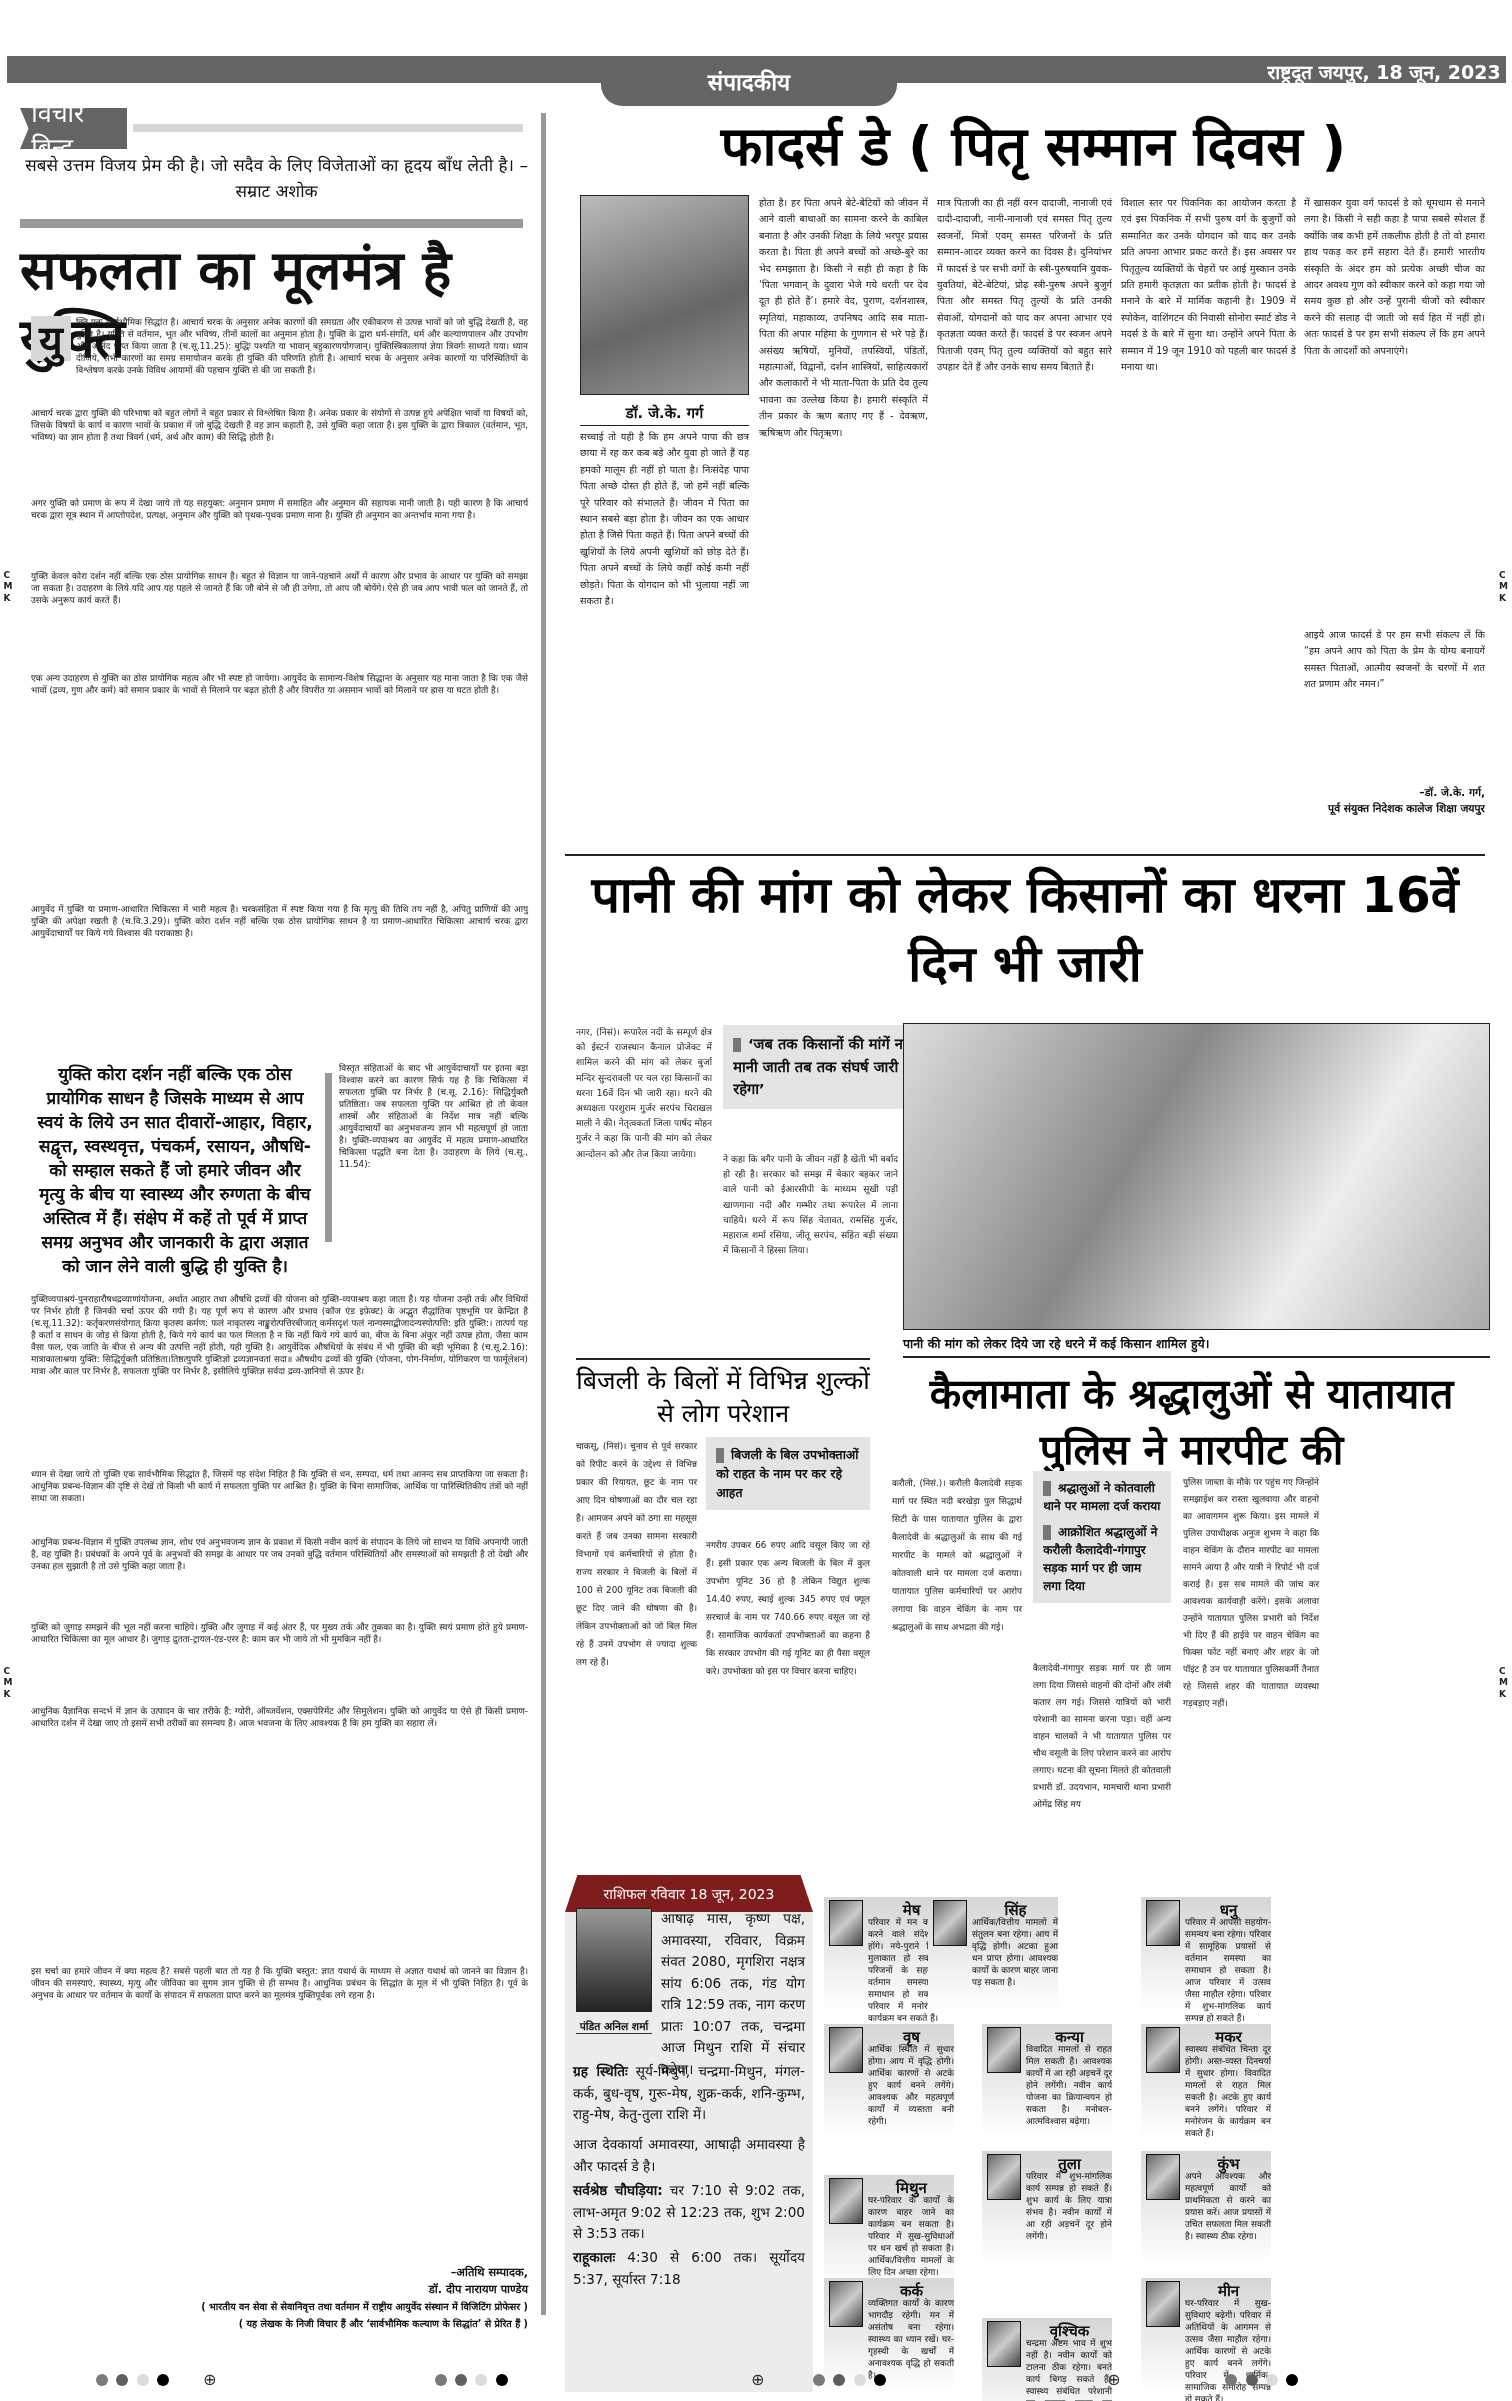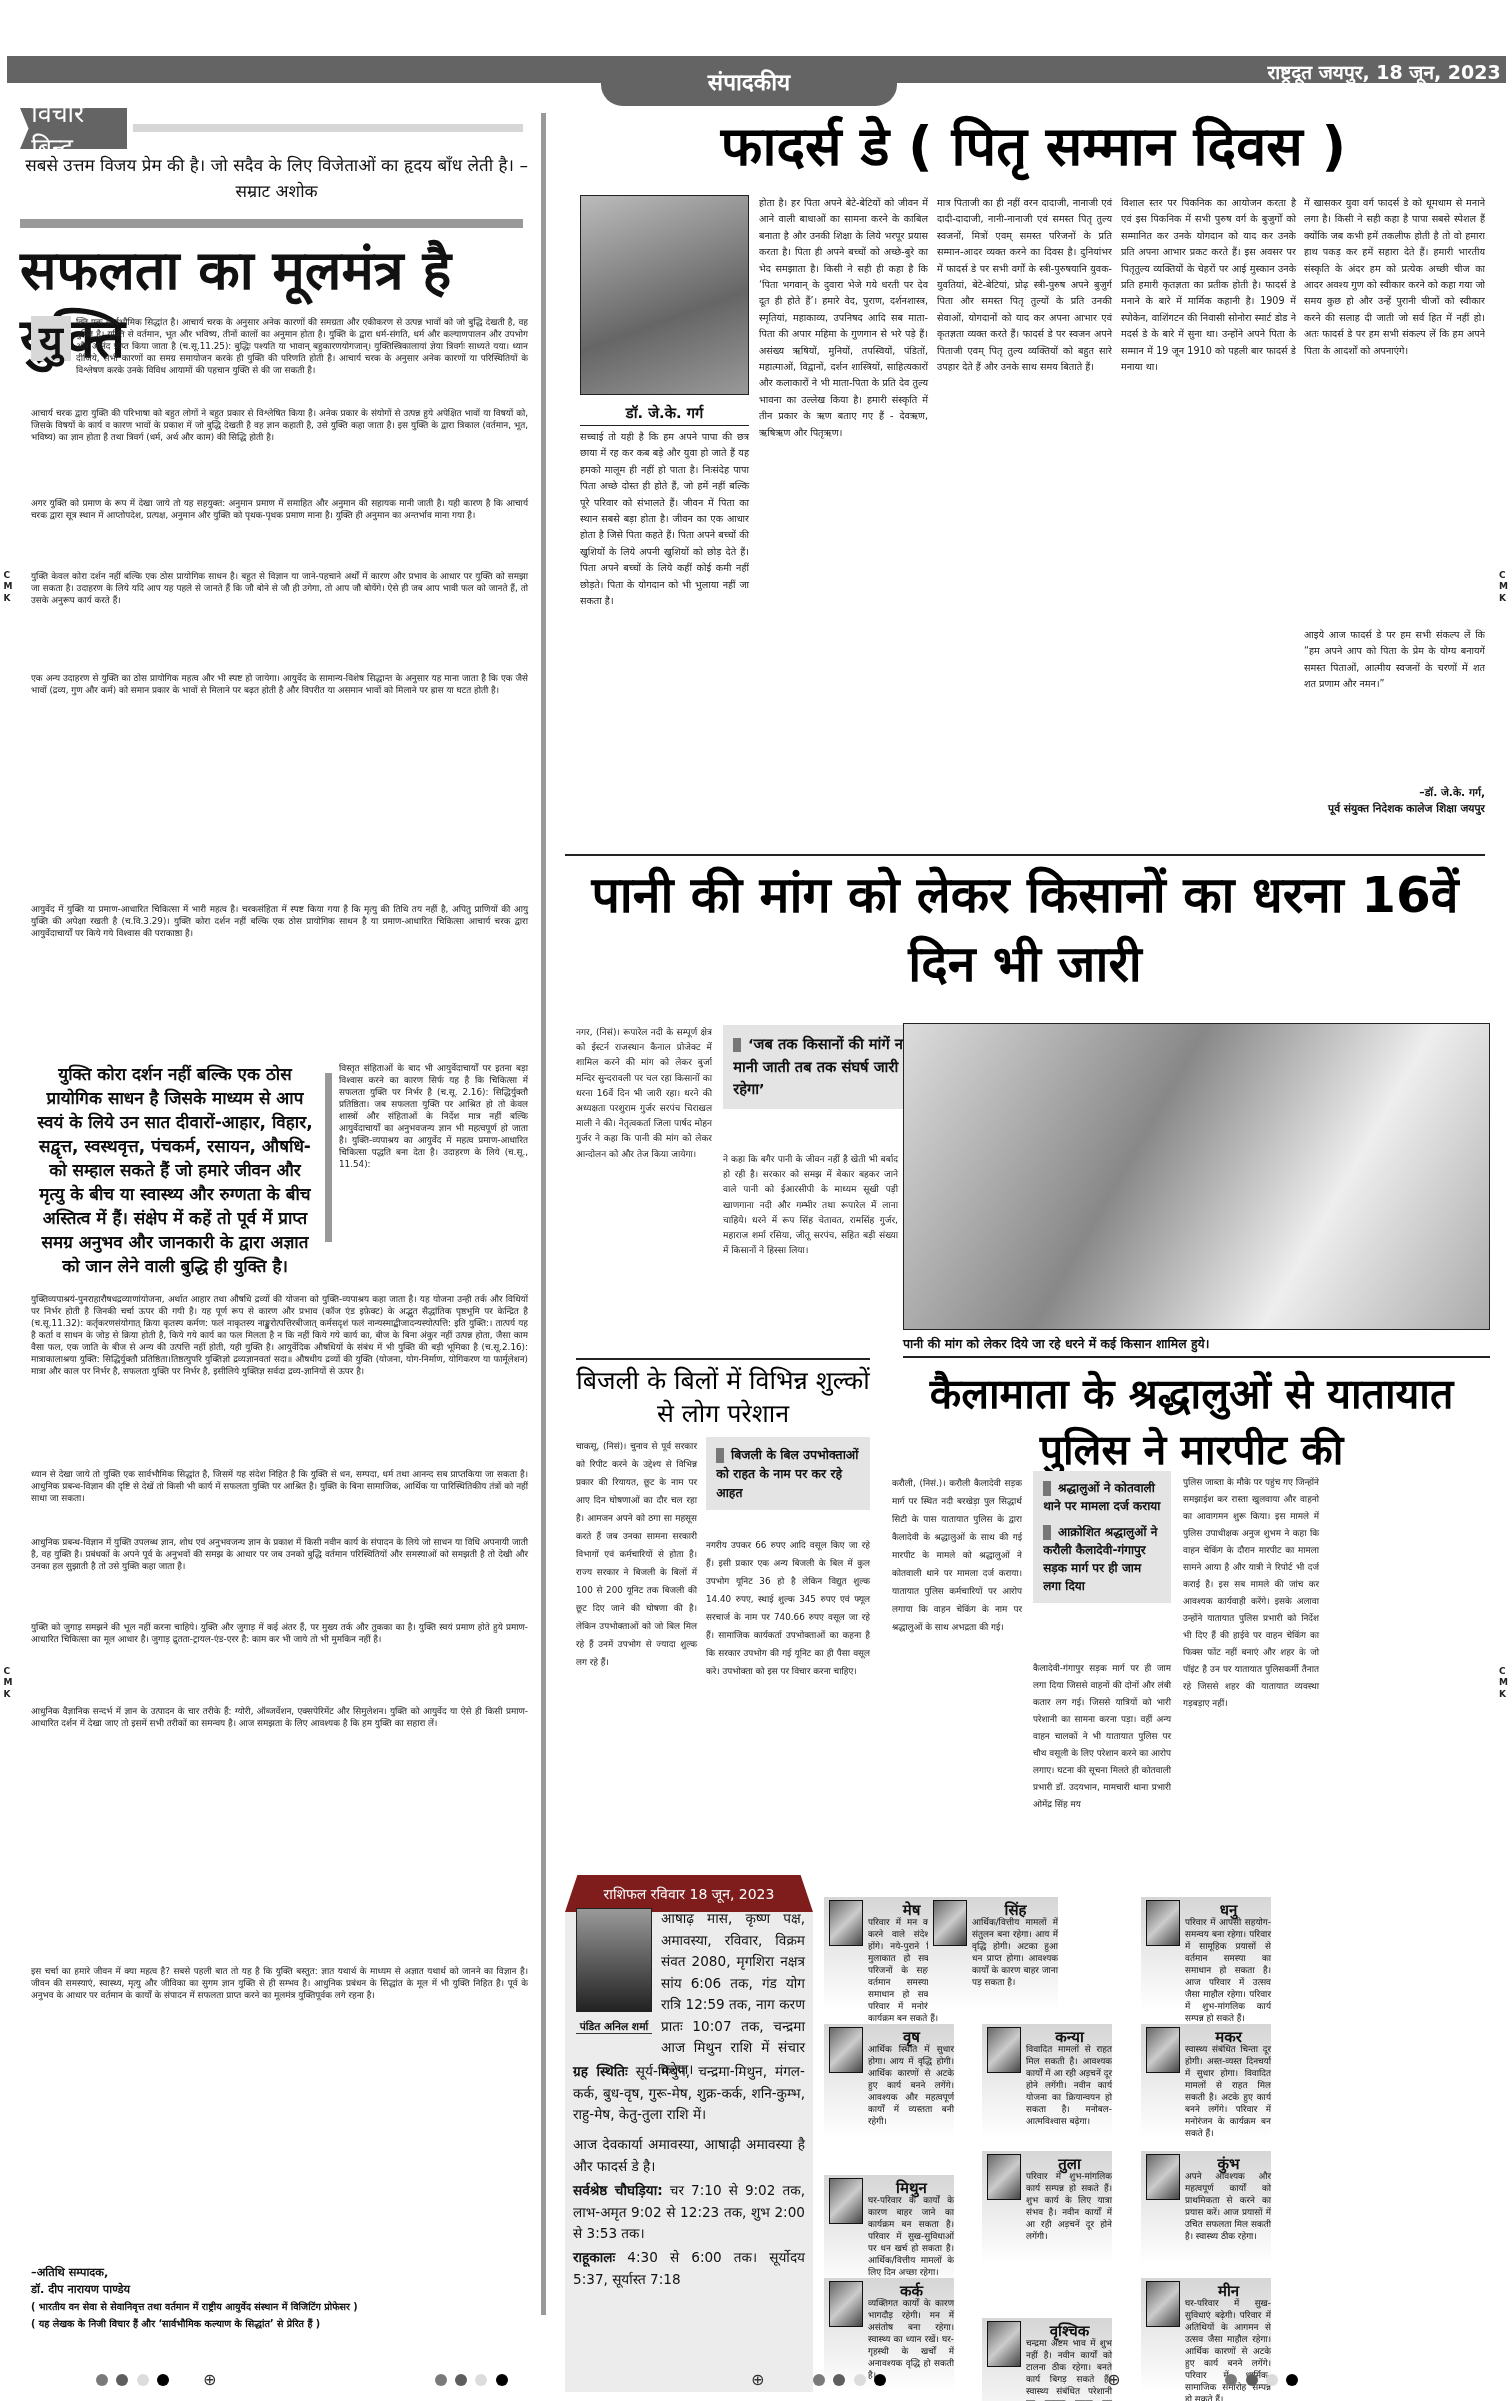--- a/index.html
+++ b/index.html
@@ -60,24 +60,24 @@
 <div class="abs body-text" style="left:31px;top:903px;width:497px">आयुर्वेद में युक्ति या प्रमाण-आधारित चिकित्सा में भारी महत्व है। चरकसंहिता में स्पष्ट किया गया है कि मृत्यु की तिथि तय नहीं है, अपितु प्राणियों की आयु युक्ति की अपेक्षा रखती है (च.वि.3.29)। युक्ति कोरा दर्शन नहीं बल्कि एक ठोस प्रायोगिक साधन है या प्रमाण-आधारित चिकित्सा आचार्य चरक द्वारा आयुर्वेदाचार्यों पर किये गये विश्वास की पराकाष्ठा है।</div>
 
 <div class="abs pullquote">युक्ति कोरा दर्शन नहीं बल्कि एक ठोस प्रायोगिक साधन है जिसके माध्यम से आप स्वयं के लिये उन सात दीवारों-आहार, विहार, सद्वृत्त, स्वस्थवृत्त, पंचकर्म, रसायन, औषधि-को सम्हाल सकते हैं जो हमारे जीवन और मृत्यु के बीच या स्वास्थ्य और रुग्णता के बीच अस्तित्व में हैं। संक्षेप में कहें तो पूर्व में प्राप्त समग्र अनुभव और जानकारी के द्वारा अज्ञात को जान लेने वाली बुद्धि ही युक्ति है।</div>
 <div class="abs" style="left:325px;top:1073px;width:6.8px;height:169px;background:#999"></div>
 <div class="abs body-text" style="left:339px;top:1062px;width:189px">विस्तृत संहिताओं के बाद भी आयुर्वेदाचार्यों पर इतना बड़ा विश्वास करने का कारण सिर्फ यह है कि चिकित्सा में सफलता युक्ति पर निर्भर है (च.सू. 2.16): सिद्धिर्युक्तौ प्रतिष्ठिता। जब सफलता युक्ति पर आश्रित हो तो केवल शास्त्रों और संहिताओं के निर्देश मात्र नहीं बल्कि आयुर्वेदाचार्यों का अनुभवजन्य ज्ञान भी महत्वपूर्ण हो जाता है। युक्ति-व्यपाश्रय का आयुर्वेद में महत्व प्रमाण-आधारित चिकित्सा पद्धति बना देता है। उदाहरण के लिये (च.सू., 11.54):</div>
 
 <div class="abs body-text" style="left:31px;top:1293px;width:497px">युक्तिव्यपाश्रयं-पुनराहारौषधद्रव्याणांयोजना, अर्थात आहार तथा औषधि द्रव्यों की योजना को युक्ति-व्यपाश्रय कहा जाता है। यह योजना उन्ही तर्क और विधियों पर निर्भर होती है जिनकी चर्चा ऊपर की गयी है। यह पूर्ण रूप से कारण और प्रभाव (कॉज एंड इफ़ेक्ट) के अद्भुत सैद्धांतिक पृष्ठभूमि पर केन्द्रित है (च.सू.11.32): कर्तृकरणसंयोगात् क्रिया कृतस्य कर्मण: फलं नाकृतस्य नाङ्कुरोत्पत्तिरबीजात् कर्मसदृशं फलं नान्यस्माद्बीजादन्यस्योत्पत्ति: इति युक्ति:। तात्पर्य यह है कर्ता व साधन के जोड़ से क्रिया होती है, किये गये कार्य का फल मिलता है न कि नहीं किये गये कार्य का, बीज के बिना अंकुर नहीं उत्पन्न होता, जैसा काम वैसा फल, एक जाति के बीज से अन्य की उत्पत्ति नहीं होती, यही युक्ति है। आयुर्वेदिक औषधियों के संबंध में भी युक्ति की बड़ी भूमिका है (च.सू.2.16): मात्राकालाश्रया युक्ति: सिद्धिर्युक्तौ प्रतिष्ठिता।तिष्ठत्युपरि युक्तिज्ञो द्रव्यज्ञानवतां सदा॥ औषधीय द्रव्यों की युक्ति (योजना, योग-निर्माण, योगिकरण या फार्मूलेशन) मात्रा और काल पर निर्भर है, सफलता युक्ति पर निर्भर है, इसीलिये युक्तिज्ञ सर्वदा द्रव्य-ज्ञानियों से ऊपर है।</div>
 <div class="abs body-text" style="left:31px;top:1468px;width:497px">ध्यान से देखा जाये तो युक्ति एक सार्वभौमिक सिद्धांत है, जिसमें यह संदेश निहित है कि युक्ति से धन, सम्पदा, धर्म तथा आनन्द सब प्राप्तकिया जा सकता है। आधुनिक प्रबन्ध-विज्ञान की दृष्टि से देखें तो किसी भी कार्य में सफलता युक्ति पर आश्रित है। युक्ति के बिना सामाजिक, आर्थिक या पारिस्थितिकीय तंत्रों को नहीं साधा जा सकता।</div>
 <div class="abs body-text" style="left:31px;top:1536px;width:497px">आधुनिक प्रबन्ध-विज्ञान में युक्ति उपलब्ध ज्ञान, शोध एवं अनुभवजन्य ज्ञान के प्रकाश में किसी नवीन कार्य के संपादन के लिये जो साधन या विधि अपनायी जाती है, वह युक्ति है। प्रबंधकों के अपने पूर्व के अनुभवों की समझ के आधार पर जब उनको बुद्धि वर्तमान परिस्थितियों और समस्याओं को समझती है तो देखी और उनका हल सुझाती है तो उसे युक्ति कहा जाता है।</div>
 <div class="abs body-text" style="left:31px;top:1621px;width:497px">युक्ति को जुगाड़ समझने की भूल नहीं करना चाहिये। युक्ति और जुगाड़ में कई अंतर हैं, पर मुख्य तर्क और तुकका का है। युक्ति स्वयं प्रमाण होते हुये प्रमाण-आधारित चिकित्सा का मूल आधार है। जुगाड़ द्रुतता-ट्रायल-एंड-एरर है: काम कर भी जाये तो भी मुमकिन नहीं है।</div>
-<div class="abs body-text" style="left:31px;top:1705px;width:497px">आधुनिक वैज्ञानिक सन्दर्भ में ज्ञान के उत्पादन के चार तरीके हैं: ग्योरी, ऑब्जर्वेशन, एक्सपेरिमेंट और सिमुलेशन। युक्ति को आयुर्वेद या ऐसे ही किसी प्रमाण-आधारित दर्शन में देखा जाए तो इसमें सभी तरीकों का समन्वय है। आज समझता के लिए आवश्यक है कि हम युक्ति का सहारा लें।</div>
+<div class="abs body-text" style="left:31px;top:1705px;width:497px">आधुनिक वैज्ञानिक सन्दर्भ में ज्ञान के उत्पादन के चार तरीके हैं: ग्योरी, ऑब्जर्वेशन, एक्सपेरिमेंट और सिमुलेशन। युक्ति को आयुर्वेद या ऐसे ही किसी प्रमाण-आधारित दर्शन में देखा जाए तो इसमें सभी तरीकों का समन्वय है। आज भवजना के लिए आवश्यक है कि हम युक्ति का सहारा लें।</div>
 <div class="abs body-text" style="left:31px;top:1965px;width:497px">इस चर्चा का हमारे जीवन में क्या महत्व है? सबसे पहली बात तो यह है कि युक्ति बस्तुत: ज्ञात यथार्थ के माध्यम से अज्ञात यथार्थ को जानने का विज्ञान है। जीवन की समस्याएं, स्वास्थ्य, मृत्यु और जीविका का सुगम ज्ञान युक्ति से ही सम्भव है। आधुनिक प्रबंधन के सिद्धांत के मूल में भी युक्ति निहित है। पूर्व के अनुभव के आधार पर वर्तमान के कार्यों के संपादन में सफलता प्राप्त करने का मूलमंत्र युक्तिपूर्वक लगे रहना है।</div>
 
-<div class="abs" style="left:31px;top:2264px;width:497px;text-align:left;font-size:11.3px;font-weight:bold;line-height:17px">
+<div class="abs" style="left:31px;top:2264px;width:497px;text-align:right;font-size:11.3px;font-weight:bold;line-height:17px">
   <div>–अतिथि सम्पादक,</div>
   <div>डॉ. दीप नारायण पाण्डेय</div>
   <div style="font-size:9.6px">( भारतीय वन सेवा से सेवानिवृत्त तथा वर्तमान में राष्ट्रीय आयुर्वेद संस्थान में विजिटिंग प्रोफेसर )</div>
   <div style="font-size:9.6px">( यह लेखक के निजी विचार हैं और ‘सार्वभौमिक कल्याण के सिद्धांत’ से प्रेरित हैं )</div>
 </div>
 
 <div class="abs h1-right" style="left:559px;top:110px;width:949px;font-size:54px;line-height:73px">फादर्स डे ( पितृ सम्मान दिवस )</div>
 <div class="abs photo" style="left:580px;top:195px;width:169px;height:200px"></div>
 <div class="abs caption" style="left:580px;top:402px;width:169px;text-align:center;font-size:14.7px">डॉ. जे.के. गर्ग</div>
 <div class="abs hr-black" style="left:580px;top:425px;width:169px;height:1.1px"></div>

